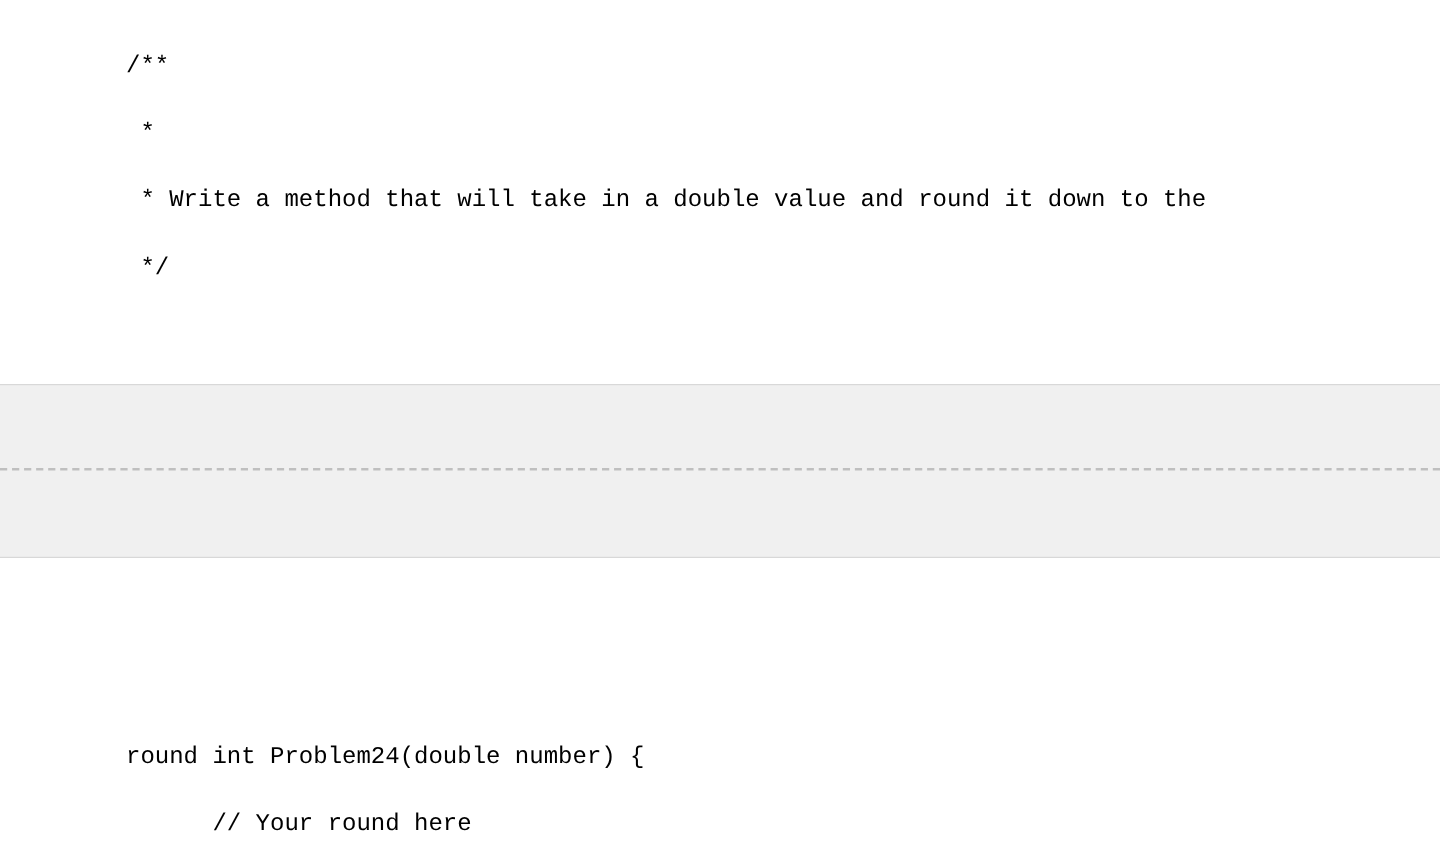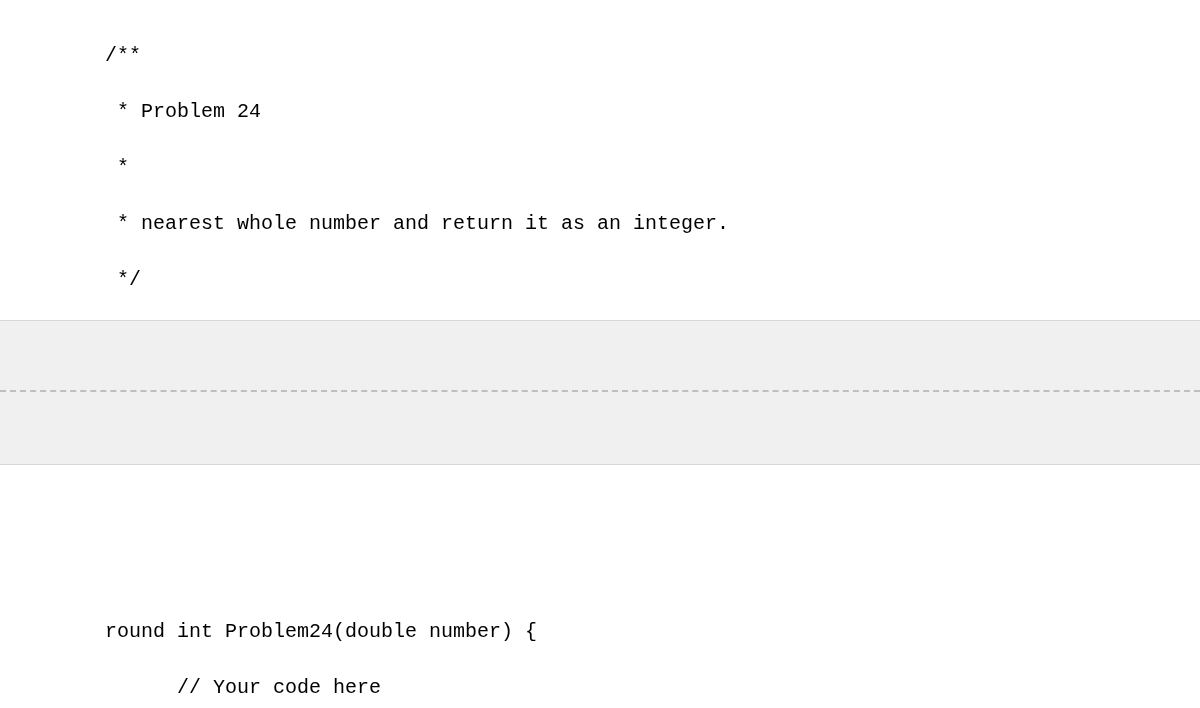--- a/index.html
+++ b/index.html
@@ -49,27 +49,26 @@
 </head>
 <body>
 
 
 
 <div class="shaded-region"></div>
 <div class="dashed-line"></div>
 
 <div class="code-block top-block">
 <span class="line">/**</span>
-<span class="line"> * Problem 24</span>
 <span class="line"> *</span>
-<span class="line"> * nearest whole number and return it as an integer.</span>
+<span class="line"> * Write a method that will take in a double value and round it down to the</span>
 <span class="line"> */</span>
 </div>
 
 <div class="code-block bottom-block">
 <span class="line">round int Problem24(double number) {</span>
-<span class="line">      // Your code here</span>
+<span class="line">      // Your round here</span>
 
 
 </div>
 
 
 
 
 </body></html>

